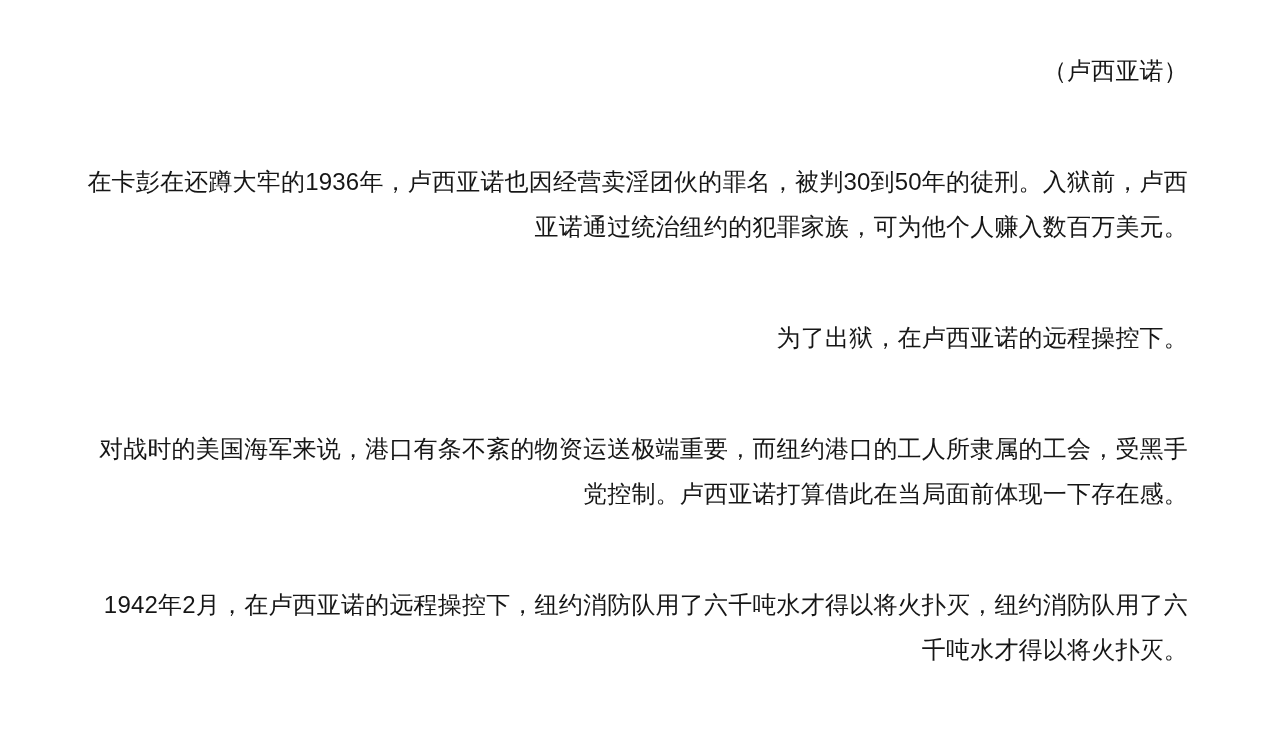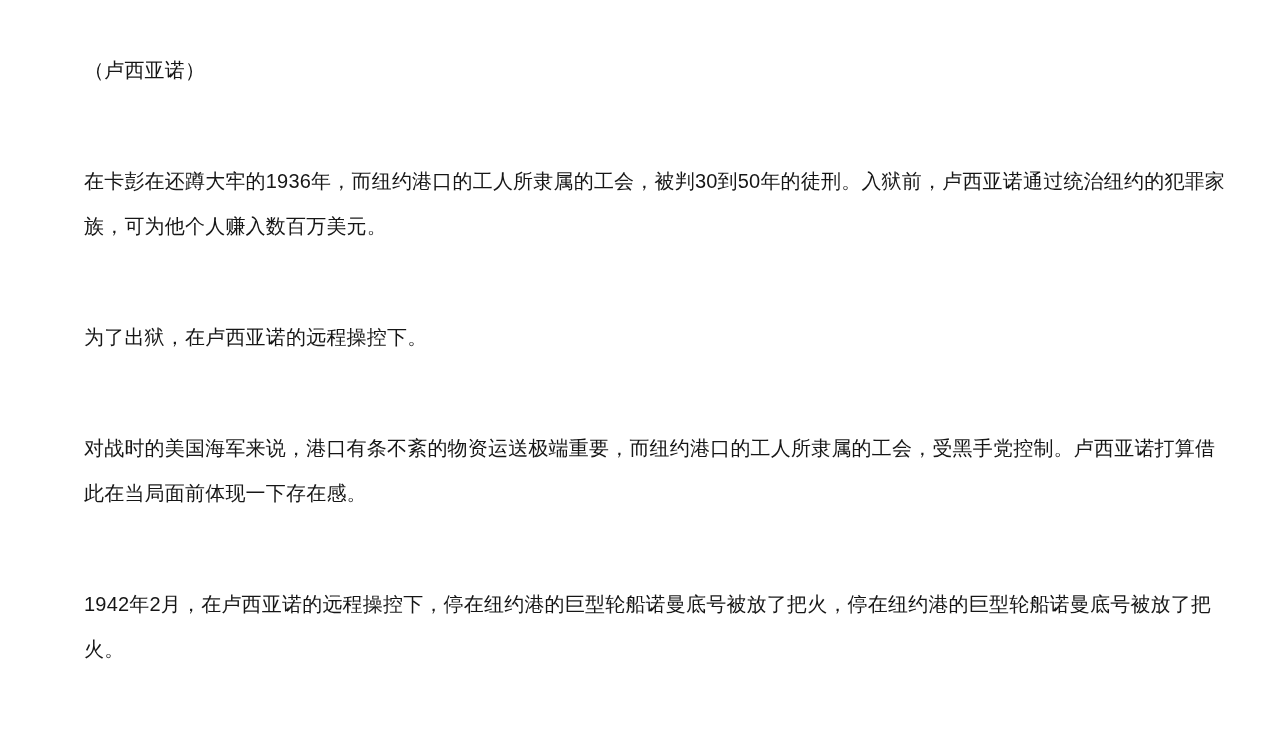--- a/index.html
+++ b/index.html
@@ -4,37 +4,37 @@
   <style>
     * { margin: 0; padding: 0; box-sizing: border-box; }
     html, body {
       width: 1264px;
       height: 754px;
       background: #ffffff;
       overflow: hidden;
       font-family: "Liberation Sans", "DejaVu Sans", sans-serif;
     }
     .doc {
-      padding: 48px 36px 0 84px;
+      padding: 48px 76px 0 84px;
       color: #161616;
-      font-size: 20px;
+      font-size: 24px;
       line-height: 45px;
-      text-align: left;
+      text-align: right;
       letter-spacing: 0.2px;
     }
     .para {
       margin: 0 0 66px 0;
       font-weight: 400;
     }
     .para:last-child {
       margin-bottom: 0;
     }
   </style>
 </head>
 <body>
 
 <main class="doc">
   <p class="para">（卢西亚诺）</p>
-  <p class="para">在卡彭在还蹲大牢的1936年，而纽约港口的工人所隶属的工会，被判30到50年的徒刑。入狱前，卢西亚诺通过统治纽约的犯罪家族，可为他个人赚入数百万美元。</p>
+  <p class="para">在卡彭在还蹲大牢的1936年，卢西亚诺也因经营卖淫团伙的罪名，被判30到50年的徒刑。入狱前，卢西亚诺通过统治纽约的犯罪家族，可为他个人赚入数百万美元。</p>
   <p class="para">为了出狱，在卢西亚诺的远程操控下。</p>
   <p class="para">对战时的美国海军来说，港口有条不紊的物资运送极端重要，而纽约港口的工人所隶属的工会，受黑手党控制。卢西亚诺打算借此在当局面前体现一下存在感。</p>
-  <p class="para">1942年2月，在卢西亚诺的远程操控下，停在纽约港的巨型轮船诺曼底号被放了把火，停在纽约港的巨型轮船诺曼底号被放了把火。</p>
+  <p class="para">1942年2月，在卢西亚诺的远程操控下，纽约消防队用了六千吨水才得以将火扑灭，纽约消防队用了六千吨水才得以将火扑灭。</p>
 </main>
 
 </body></html>

